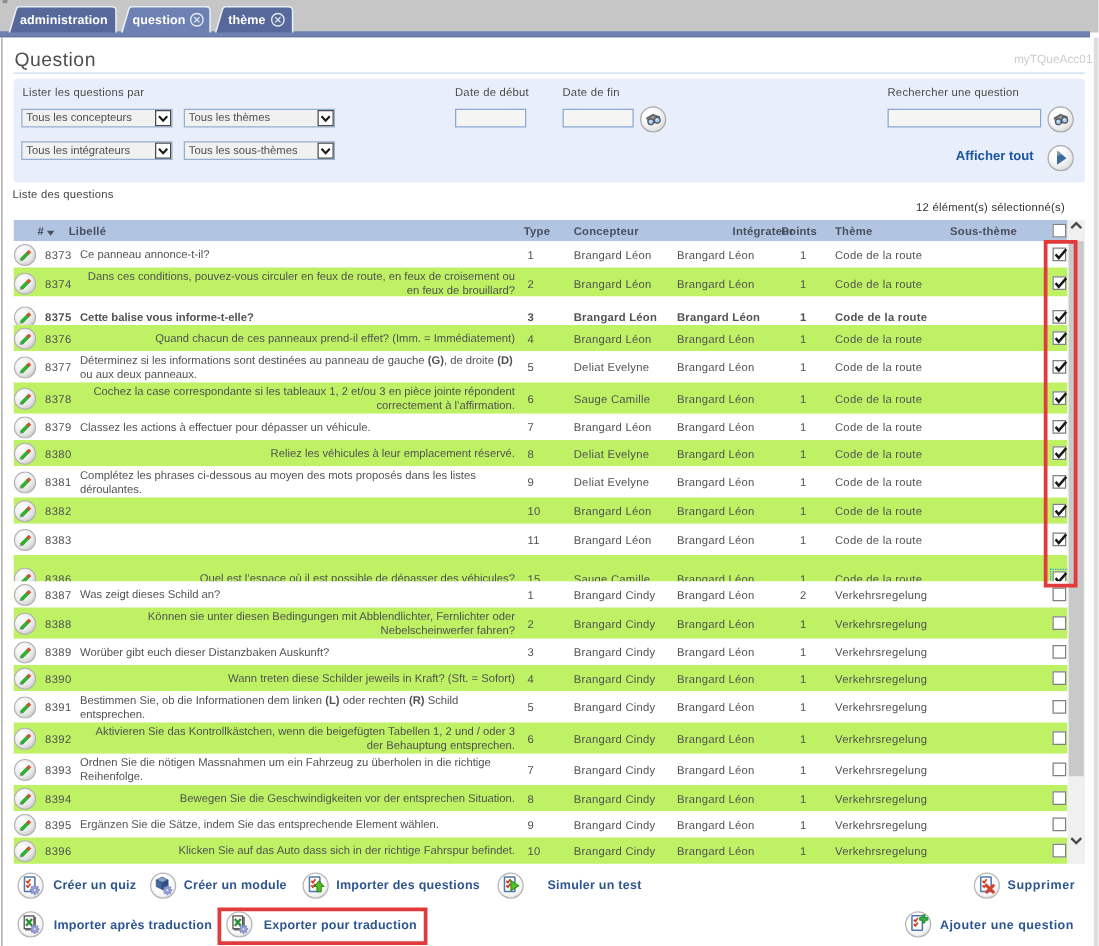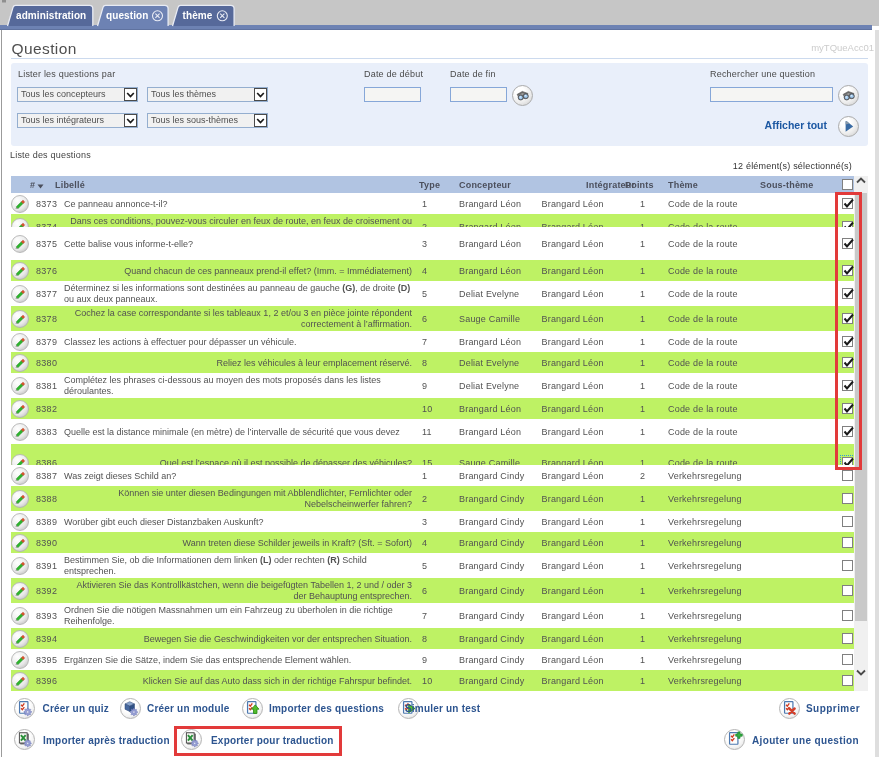--- a/index.html
+++ b/index.html
@@ -190,21 +190,21 @@
         <span class="c co">Brangard Léon</span>
         <span class="c in">Brangard Léon</span>
         <span class="c p">1</span>
         <span class="c th">Code de la route</span>
         <span class="cb">
           <svg width="13" height="13" viewBox="0 0 13 13" style="position:absolute;left:-1px;top:-2px;">
             <path d="M2.5 6.5 L5 9.5 L11 2.5" fill="none" stroke="#1a1a1a" stroke-width="2"></path>
           </svg>
         </span>
       </div>
-<div class="row" style="top:34px;height:33px;">
+<div class="row" style="top:44px;height:33px;font-weight:bold;">
         <span class="pic"><svg class="pi" width="18" height="18" viewBox="0 0 17 17">
 <defs>
               <radialGradient id="pg" cx="35%" cy="30%" r="75%">
                 <stop offset="0" stop-color="#ffffff"></stop>
                 <stop offset="0.7" stop-color="#e9e9e9"></stop>
                 <stop offset="1" stop-color="#c9c9c9"></stop>
               </radialGradient>
             </defs>
 <circle cx="8.5" cy="8.5" r="8" fill="url(#pg)" stroke="#b0b0b0" stroke-width="0.8"></circle>
 <path d="M4.2 13.2 L5.0 11.2 L6.6 12.8 Z" fill="#9a9a9a"></path>
@@ -430,21 +430,20 @@
                 <stop offset="1" stop-color="#c9c9c9"></stop>
               </radialGradient>
             </defs>
 <circle cx="8.5" cy="8.5" r="8" fill="url(#pg)" stroke="#b0b0b0" stroke-width="0.8"></circle>
 <path d="M4.2 13.2 L5.0 11.2 L6.6 12.8 Z" fill="#9a9a9a"></path>
 <path d="M5.0 11.2 L9.8 6.4 L11.4 8.0 L6.6 12.8 Z" fill="#2db52d" stroke="#1d8c1d" stroke-width="0.5"></path>
 <path d="M9.8 6.4 L11.3 4.9 L12.9 6.5 L11.4 8.0 Z" fill="#e0512a" stroke="#b03a18" stroke-width="0.5"></path>
 </svg></span>
         <span class="num">8383</span>
         <div class="lib">
-          <span class="l1">Quelle est la distance minimale (en mètre) de l’intervalle de sécurité que vous devez</span>
         </div>
         <span class="c t">11</span>
         <span class="c co">Brangard Léon</span>
         <span class="c in">Brangard Léon</span>
         <span class="c p">1</span>
         <span class="c th">Code de la route</span>
         <span class="cb">
           <svg width="13" height="13" viewBox="0 0 13 13" style="position:absolute;left:-1px;top:-2px;">
             <path d="M2.5 6.5 L5 9.5 L11 2.5" fill="none" stroke="#1a1a1a" stroke-width="2"></path>
           </svg>
@@ -760,21 +759,21 @@
     </div>
     <span class="blab" style="left:269px;top:703px;">Importer des questions</span>
 <div class="cbtn" style="left:398px;top:697.5px;width:21px;height:21px;">
       <svg width="21" height="21" viewBox="0 0 20 20">
         <rect x="4.8" y="2.8" width="8.8" height="12.2" rx="0.5" fill="#fdfdfd" stroke="#4d79b0" stroke-width="1.3"></rect>
 <path d="M6.4 6.0 l1.3 1.5 2.1 -2.8" fill="none" stroke="#cf3a1f" stroke-width="1.4"></path>
 <path d="M6.4 9.8 l1.3 1.5 2.1 -2.8" fill="none" stroke="#cf3a1f" stroke-width="1.4"></path>
         <path d="M10.2 5.6 L16.8 10.0 L10.2 14.4 Z" fill="#52bd2d" stroke="#2b8c11" stroke-width="0.9"></path>
       </svg>
     </div>
-    <span class="blab" style="left:405px;top:703px;">Simuler un test</span>
+    <span class="blab" style="left:438px;top:703px;">Simuler un test</span>
 <div class="cbtn" style="left:779px;top:697.5px;width:21px;height:21px;">
       <svg width="21" height="21" viewBox="0 0 20 20">
         <rect x="4.8" y="2.8" width="8.8" height="12.2" rx="0.5" fill="#fdfdfd" stroke="#4d79b0" stroke-width="1.3"></rect>
 <path d="M6.4 6.0 l1.3 1.5 2.1 -2.8" fill="none" stroke="#cf3a1f" stroke-width="1.4"></path>
 <path d="M6.4 9.8 l1.3 1.5 2.1 -2.8" fill="none" stroke="#cf3a1f" stroke-width="1.4"></path>
         <path d="M9.8 10.0 L15.4 15.4 M15.4 10.0 L9.8 15.4" fill="none" stroke="#d4402a" stroke-width="2.6" stroke-linecap="round"></path>
       </svg>
     </div>
     <span class="blab" style="left:806px;top:703px;"><span style="letter-spacing:0.45px;">Supprimer</span></span>
 <div class="cbtn" style="left:14px;top:729px;width:21px;height:21px;">

